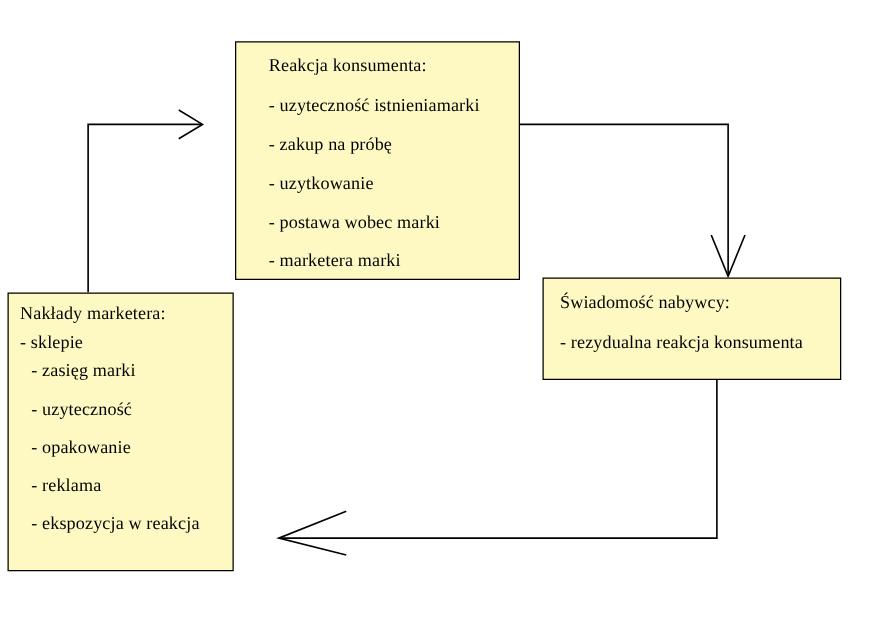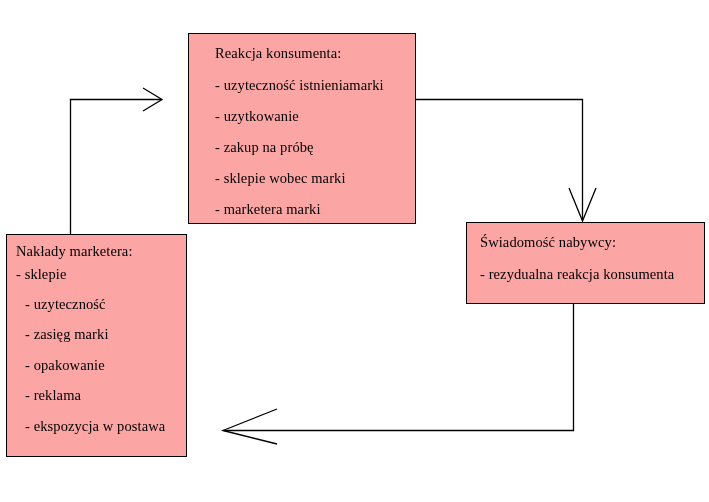--- a/index.html
+++ b/index.html
@@ -27,21 +27,21 @@
     position: absolute;
     left: 0;
     top: 0;
     width: 709px;
     height: 502px;
     pointer-events: none;
   }
   .box {
     position: absolute;
     border: 1px solid #000000;
-    background: #fca5a5;
+    background: #fef9c3;
     box-sizing: border-box;
   }
   .box .line {
     white-space: pre;
     font-size: 14.5px;
     line-height: 14.5px;
     letter-spacing: 0.1px;
   }
 
   
@@ -54,21 +54,21 @@
   }
   #box-consumer-reaction .line {
     margin-bottom: 16.5px;
   }
   #box-consumer-reaction .line:first-child {
     margin-bottom: 17px;
   }
 
   
   #box-buyer-awareness {
-    left: 466px;
+    left: 434px;
     top: 222px;
     width: 239px;
     height: 82px;
     padding: 12px 0 0 13px;
   }
   #box-buyer-awareness .line {
     margin-bottom: 17px;
   }
 
   
@@ -109,34 +109,34 @@
 
     <g>
       <path d="M 573.5 304 L 573.5 430.5 L 224 430.5" fill="none" stroke="#000000" stroke-width="1.3"></path>
       <path d="M 277 409 L 223 430.5 L 277 444" fill="none" stroke="#000000" stroke-width="1.3" stroke-linecap="butt" stroke-linejoin="miter"></path>
     </g>
   </svg>
 
   <div class="box" id="box-consumer-reaction">
     <div class="line">Reakcja konsumenta:</div>
     <div class="line">- uzyteczność istnieniamarki</div>
+    <div class="line">- zakup na próbę</div>
     <div class="line">- uzytkowanie</div>
-    <div class="line">- zakup na próbę</div>
-    <div class="line">- sklepie wobec marki</div>
+    <div class="line">- postawa wobec marki</div>
     <div class="line">- marketera marki</div>
   </div>
 
   <div class="box" id="box-buyer-awareness">
     <div class="line">Świadomość nabywcy:</div>
     <div class="line">- rezydualna reakcja konsumenta</div>
   </div>
 
   <div class="box" id="box-marketer-inputs">
     <div class="line">Nakłady marketera:</div>
     <div class="line">- sklepie</div>
+    <div class="line sub">- zasięg marki</div>
     <div class="line sub first-sub">- uzyteczność</div>
-    <div class="line sub">- zasięg marki</div>
     <div class="line sub">- opakowanie</div>
     <div class="line sub">- reklama</div>
-    <div class="line sub">- ekspozycja w postawa</div>
+    <div class="line sub">- ekspozycja w reakcja</div>
   </div>
 
 </div>
 
 </body></html>

